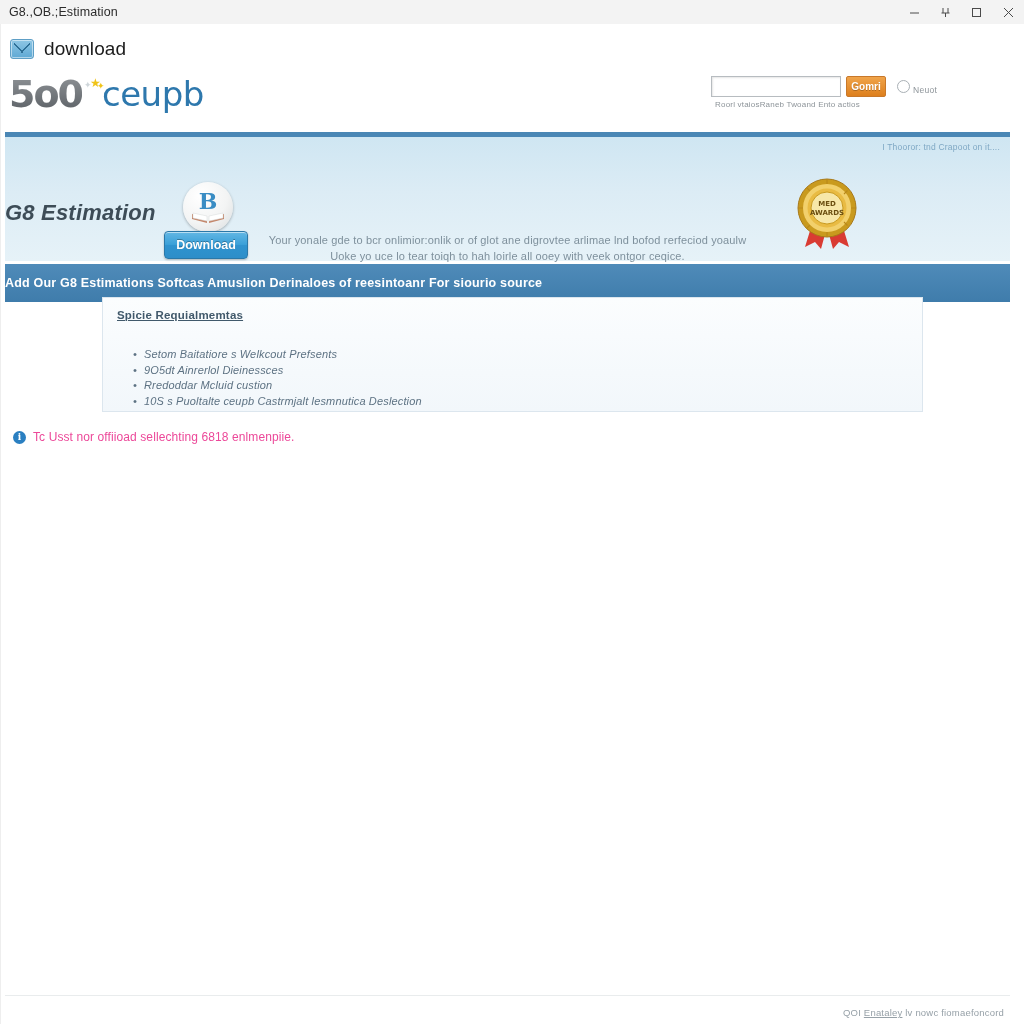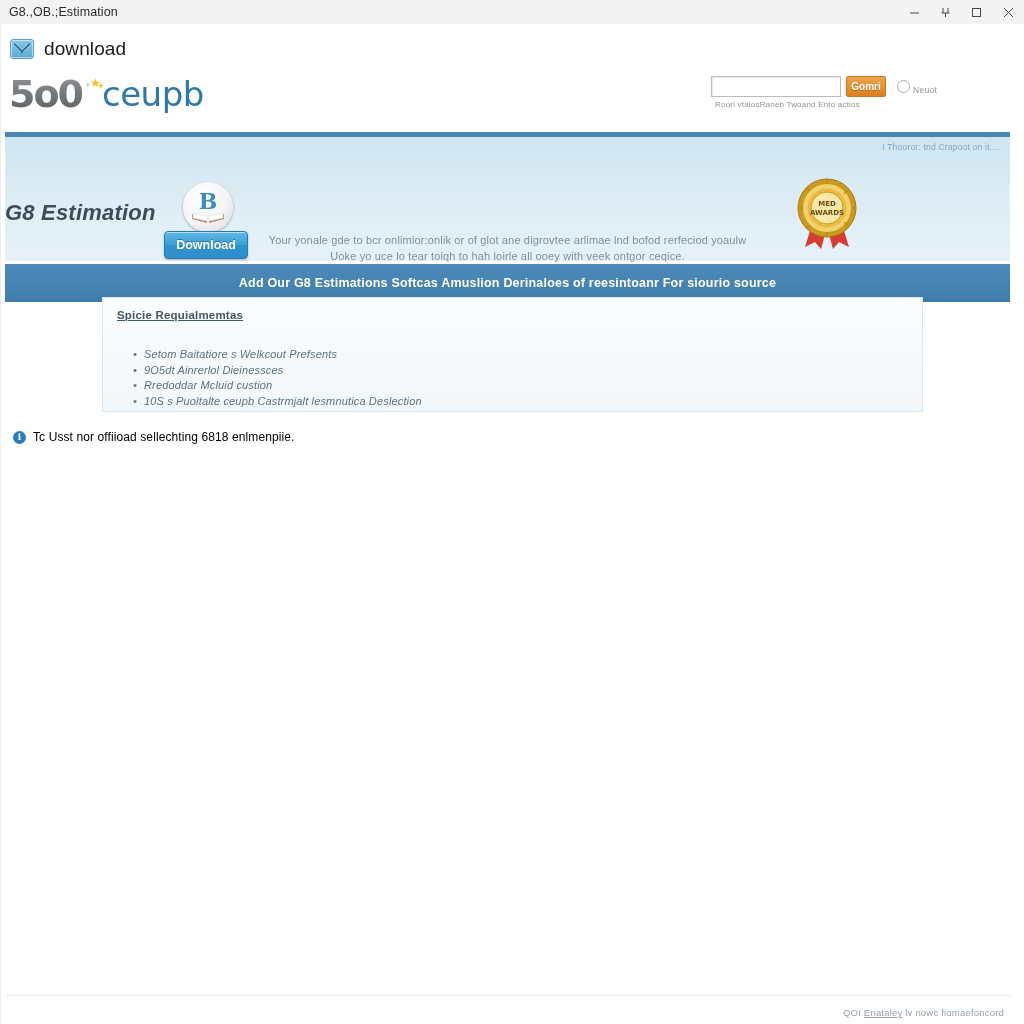--- a/index.html
+++ b/index.html
@@ -148,21 +148,21 @@
     letter-spacing:.15px;
   }
   .award{
     position:absolute;left:788px;top:40px;width:68px;height:74px;
   }
 
   
   .strip{
     position:absolute;left:4px;top:240px;width:1005px;height:38px;
     background:linear-gradient(#4f8bb9,#3f7cab);
-    display:flex;align-items:center;justify-content:center;
+    display:flex;align-items:center;justify-content:flex-start;
   }
   .strip-text{
     font-size:12.5px;font-weight:bold;color:#ffffff;letter-spacing:.2px;
     filter:blur(.55px);
   }
 
   
   .card{
     position:absolute;left:101px;top:273px;width:819px;height:113px;
     background:linear-gradient(180deg,#fbfdfe 0%,#f2f7fb 100%);
@@ -185,21 +185,21 @@
 
   
   .note{
     position:absolute;left:12px;top:406px;display:flex;align-items:center;gap:7px;
   }
   .note-icon{
     width:13px;height:13px;border-radius:50%;background:#2a7fc1;
     color:#ffffff;font-size:9px;font-weight:bold;line-height:13px;
     text-align:center;font-family:"DejaVu Serif", serif;flex:none;
   }
-  .note-text{font-size:12px;color:#000000;filter:blur(.5px);letter-spacing:.1px;}
+  .note-text{font-size:12px;color:#ec4899;filter:blur(.5px);letter-spacing:.1px;}
 
   
   .footer{
     position:absolute;left:4px;bottom:6px;width:1005px;height:22px;
     border-top:1px solid #e9eced;
     display:flex;align-items:flex-end;justify-content:flex-end;
   }
   .footer-text{
     font-size:9.5px;color:#97a1a8;filter:blur(.5px);padding-right:6px;
     letter-spacing:.2px;

